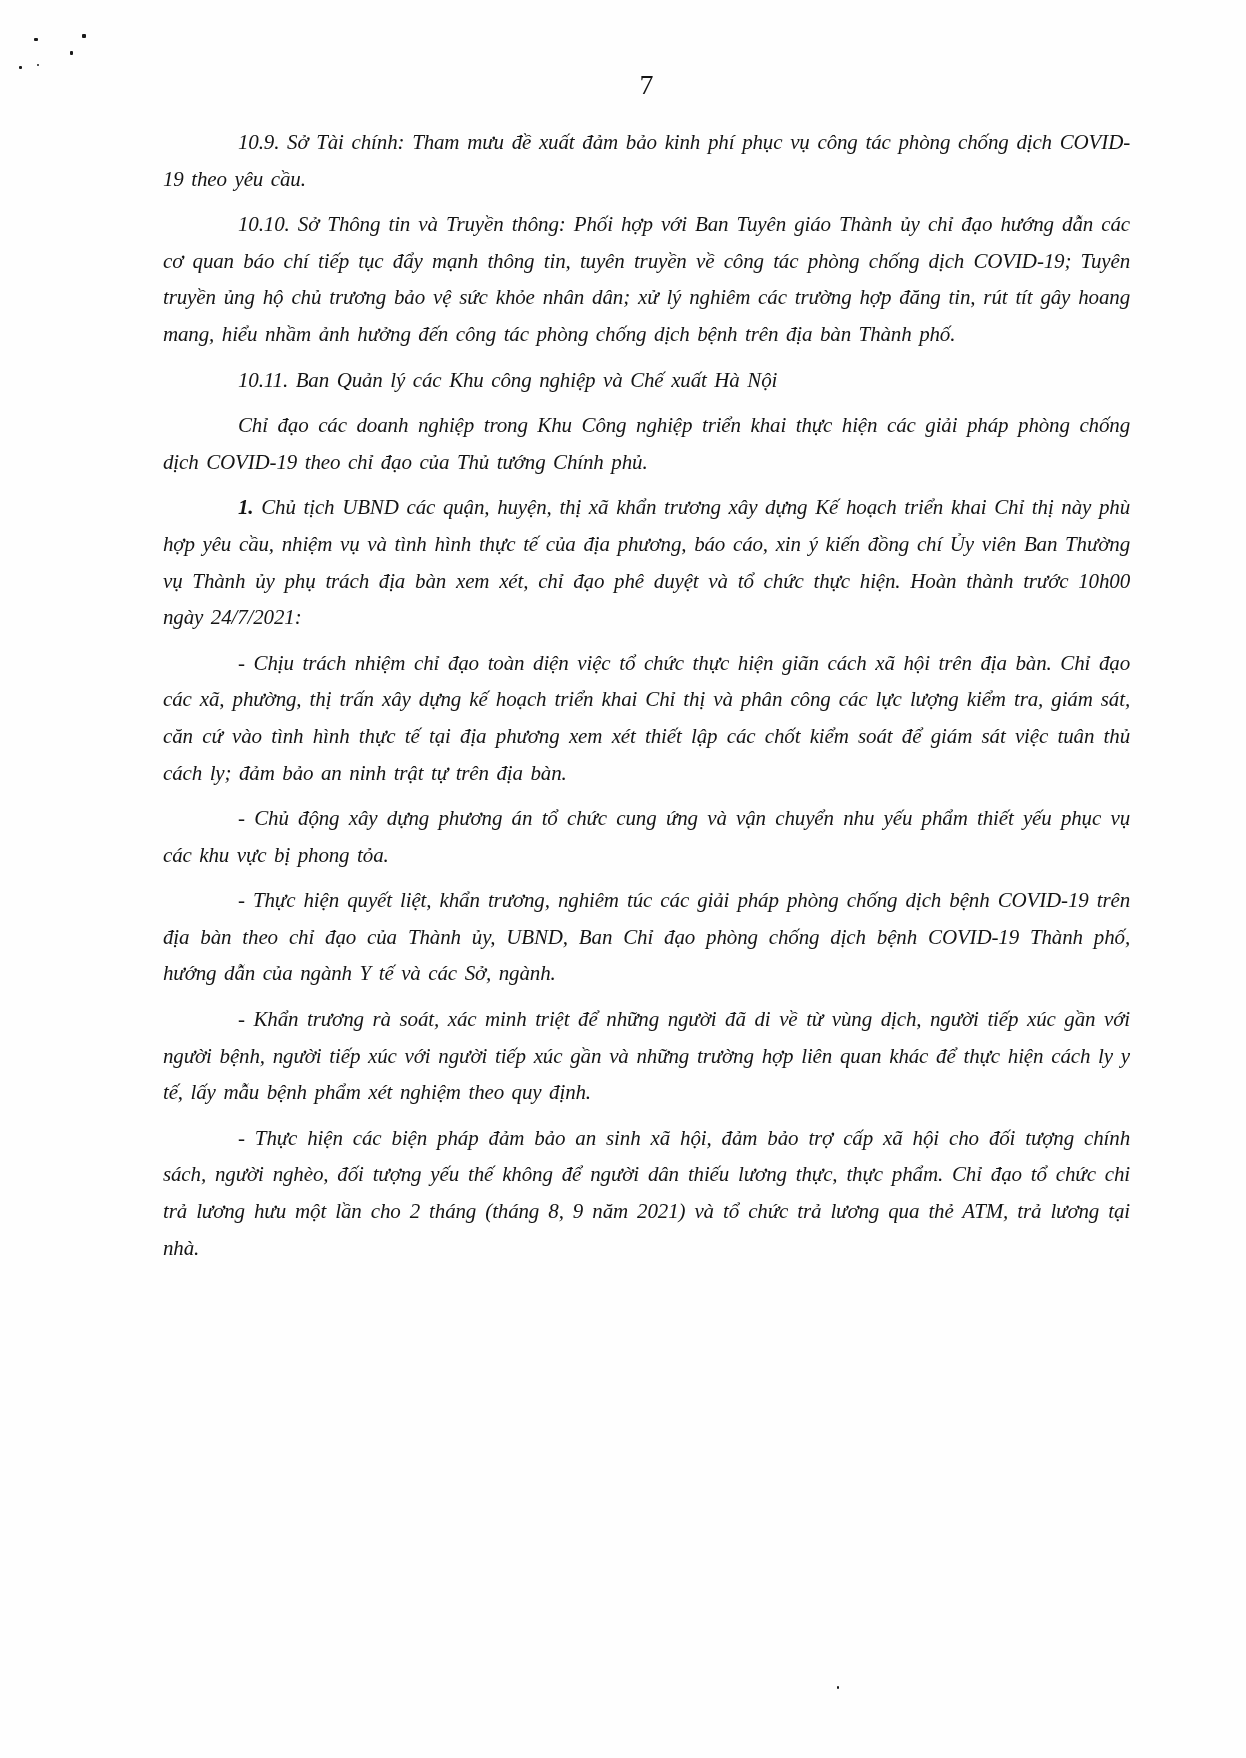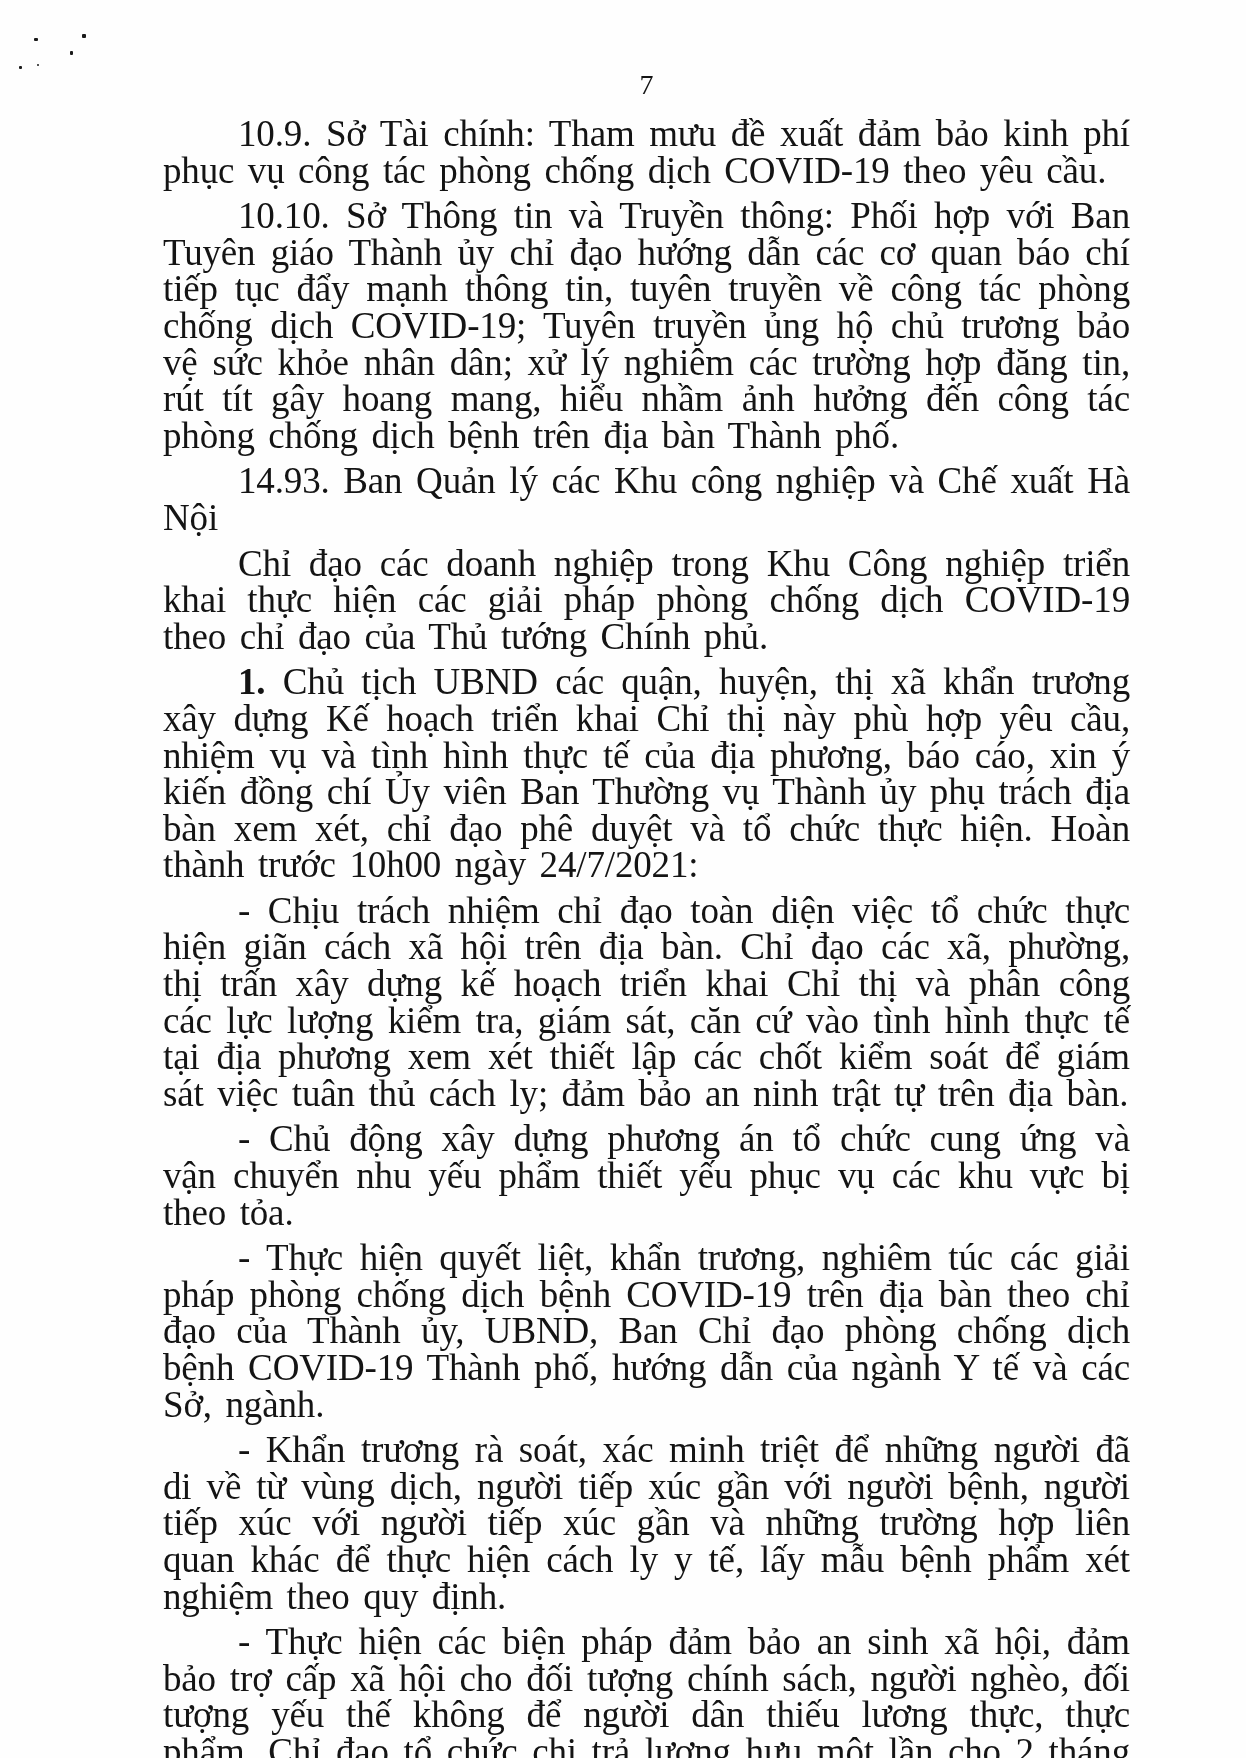--- a/index.html
+++ b/index.html
@@ -29,27 +29,28 @@
     font-size: 28px;
     line-height: 34px;
   }
   .content {
     position: absolute;
     top: 116px;
     left: 163px;
     width: 967px;
   }
   .para {
-    font-size: 37px;
+    font-size: 21px;
     line-height: 36.6px;
     text-align: justify;
     text-indent: 75px;
-    margin: 0 0 9px 0;
+    margin: 8px 0 9px 0;
     letter-spacing: -0.15px;
     word-spacing: 0.12em;
+    font-style: italic;
   }
   .para .lead {
     font-weight: bold;
   }
   .speck {
     position: absolute;
     background: #1a1a1a;
     border-radius: 1px;
   }
 </style>
@@ -65,30 +66,30 @@
   <div class="speck" style="left:37px; top:64px; width:2px; height:2px;"></div>
   <div class="speck" style="left:837px; top:1686px; width:2px; height:3px;"></div>
 
   <div class="page-number">7</div>
 
   <div class="content">
     <p class="para"><span class="lead"></span><span>10.9. Sở Tài chính: Tham mưu đề xuất đảm bảo kinh phí phục vụ công tác phòng chống dịch COVID-19 theo yêu cầu.</span></p>
 
     <p class="para"><span class="lead"></span><span>10.10. Sở Thông tin và Truyền thông: Phối hợp với Ban Tuyên giáo Thành ủy chỉ đạo hướng dẫn các cơ quan báo chí tiếp tục đẩy mạnh thông tin, tuyên truyền về công tác phòng chống dịch COVID-19; Tuyên truyền ủng hộ chủ trương bảo vệ sức khỏe nhân dân; xử lý nghiêm các trường hợp đăng tin, rút tít gây hoang mang, hiểu nhầm ảnh hưởng đến công tác phòng chống dịch bệnh trên địa bàn Thành phố.</span></p>
 
-    <p class="para"><span class="lead"></span><span>14.93. Ban Quản lý các Khu công nghiệp và Chế xuất Hà Nội</span></p>
+    <p class="para"><span class="lead"></span><span>10.11. Ban Quản lý các Khu công nghiệp và Chế xuất Hà Nội</span></p>
 
     <p class="para"><span class="lead"></span><span>Chỉ đạo các doanh nghiệp trong Khu Công nghiệp triển khai thực hiện các giải pháp phòng chống dịch COVID-19 theo chỉ đạo của Thủ tướng Chính phủ.</span></p>
 
 
     <p class="para"><span class="lead">1.</span><span> Chủ tịch UBND các quận, huyện, thị xã khẩn trương xây dựng Kế hoạch triển khai Chỉ thị này phù hợp yêu cầu, nhiệm vụ và tình hình thực tế của địa phương, báo cáo, xin ý kiến đồng chí Ủy viên Ban Thường vụ Thành ủy phụ trách địa bàn xem xét, chỉ đạo phê duyệt và tổ chức thực hiện. Hoàn thành trước 10h00 ngày 24/7/2021:</span></p>
 
     <p class="para"><span class="lead"></span><span>- Chịu trách nhiệm chỉ đạo toàn diện việc tổ chức thực hiện giãn cách xã hội trên địa bàn. Chỉ đạo các xã, phường, thị trấn xây dựng kế hoạch triển khai Chỉ thị và phân công các lực lượng kiểm tra, giám sát, căn cứ vào tình hình thực tế tại địa phương xem xét thiết lập các chốt kiểm soát để giám sát việc tuân thủ cách ly; đảm bảo an ninh trật tự trên địa bàn.</span></p>
 
-    <p class="para"><span class="lead"></span><span>- Chủ động xây dựng phương án tổ chức cung ứng và vận chuyển nhu yếu phẩm thiết yếu phục vụ các khu vực bị theo tỏa.</span></p>
+    <p class="para"><span class="lead"></span><span>- Chủ động xây dựng phương án tổ chức cung ứng và vận chuyển nhu yếu phẩm thiết yếu phục vụ các khu vực bị phong tỏa.</span></p>
 
 
     <p class="para"><span class="lead"></span><span>- Thực hiện quyết liệt, khẩn trương, nghiêm túc các giải pháp phòng chống dịch bệnh COVID-19 trên địa bàn theo chỉ đạo của Thành ủy, UBND, Ban Chỉ đạo phòng chống dịch bệnh COVID-19 Thành phố, hướng dẫn của ngành Y tế và các Sở, ngành.</span></p>
 
     <p class="para"><span class="lead"></span><span>- Khẩn trương rà soát, xác minh triệt để những người đã di về từ vùng dịch, người tiếp xúc gần với người bệnh, người tiếp xúc với người tiếp xúc gần và những trường hợp liên quan khác để thực hiện cách ly y tế, lấy mẫu bệnh phẩm xét nghiệm theo quy định.</span></p>
 
     <p class="para"><span class="lead"></span><span>- Thực hiện các biện pháp đảm bảo an sinh xã hội, đảm bảo trợ cấp xã hội cho đối tượng chính sách, người nghèo, đối tượng yếu thế không để người dân thiếu lương thực, thực phẩm. Chỉ đạo tổ chức chi trả lương hưu một lần cho 2 tháng (tháng 8, 9 năm 2021) và tổ chức trả lương qua thẻ ATM, trả lương tại nhà.</span></p>
   </div>
 
 </div>

